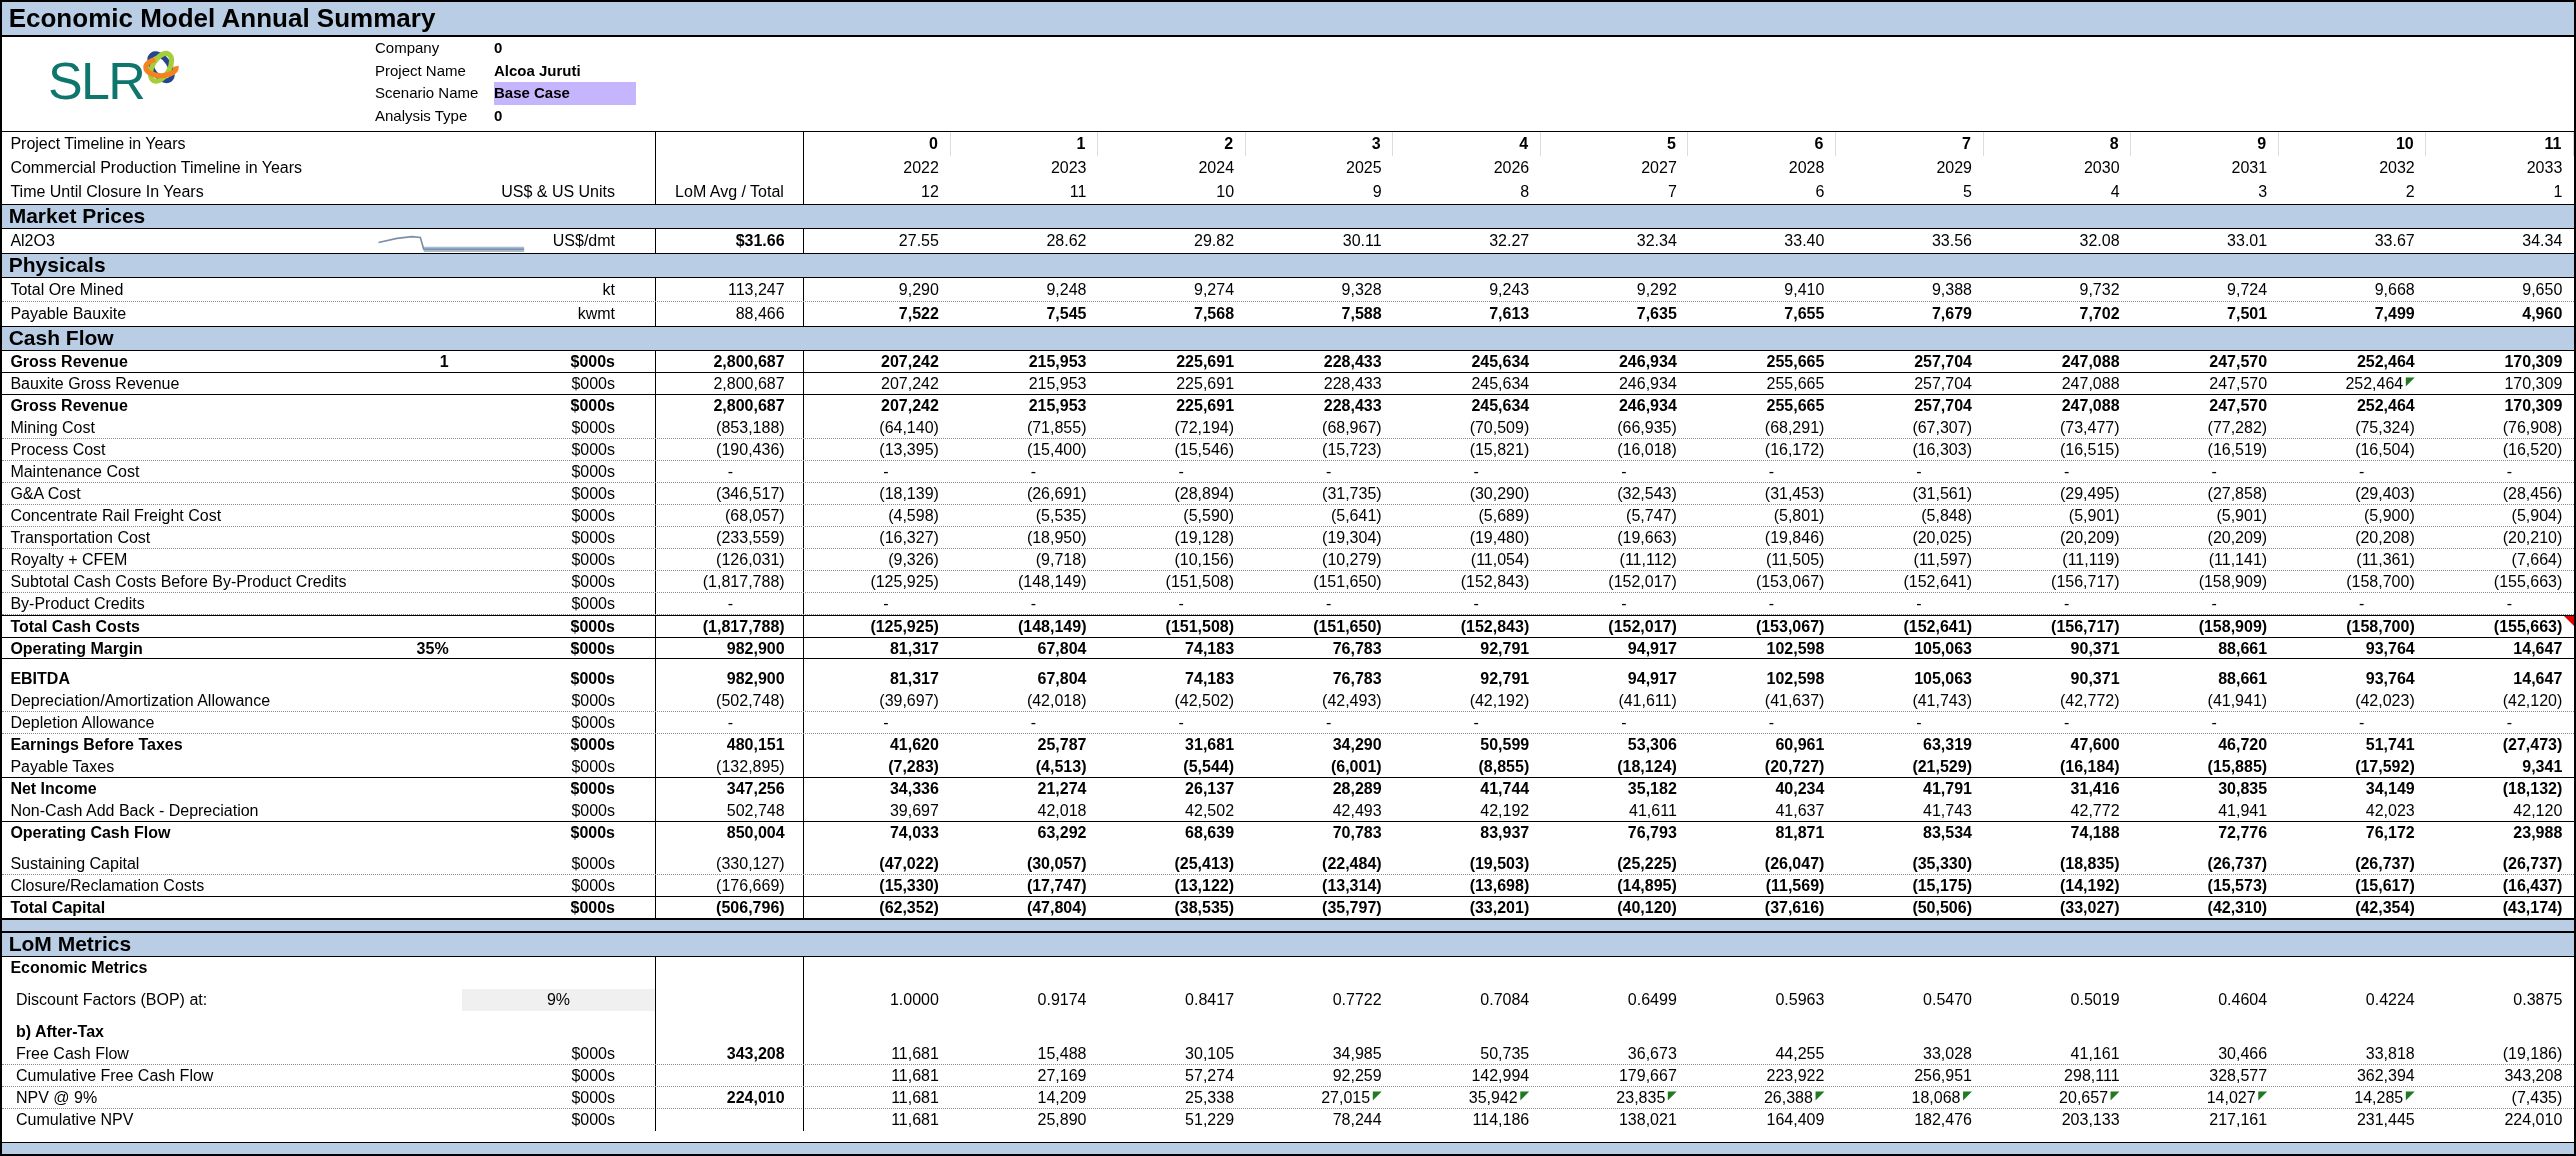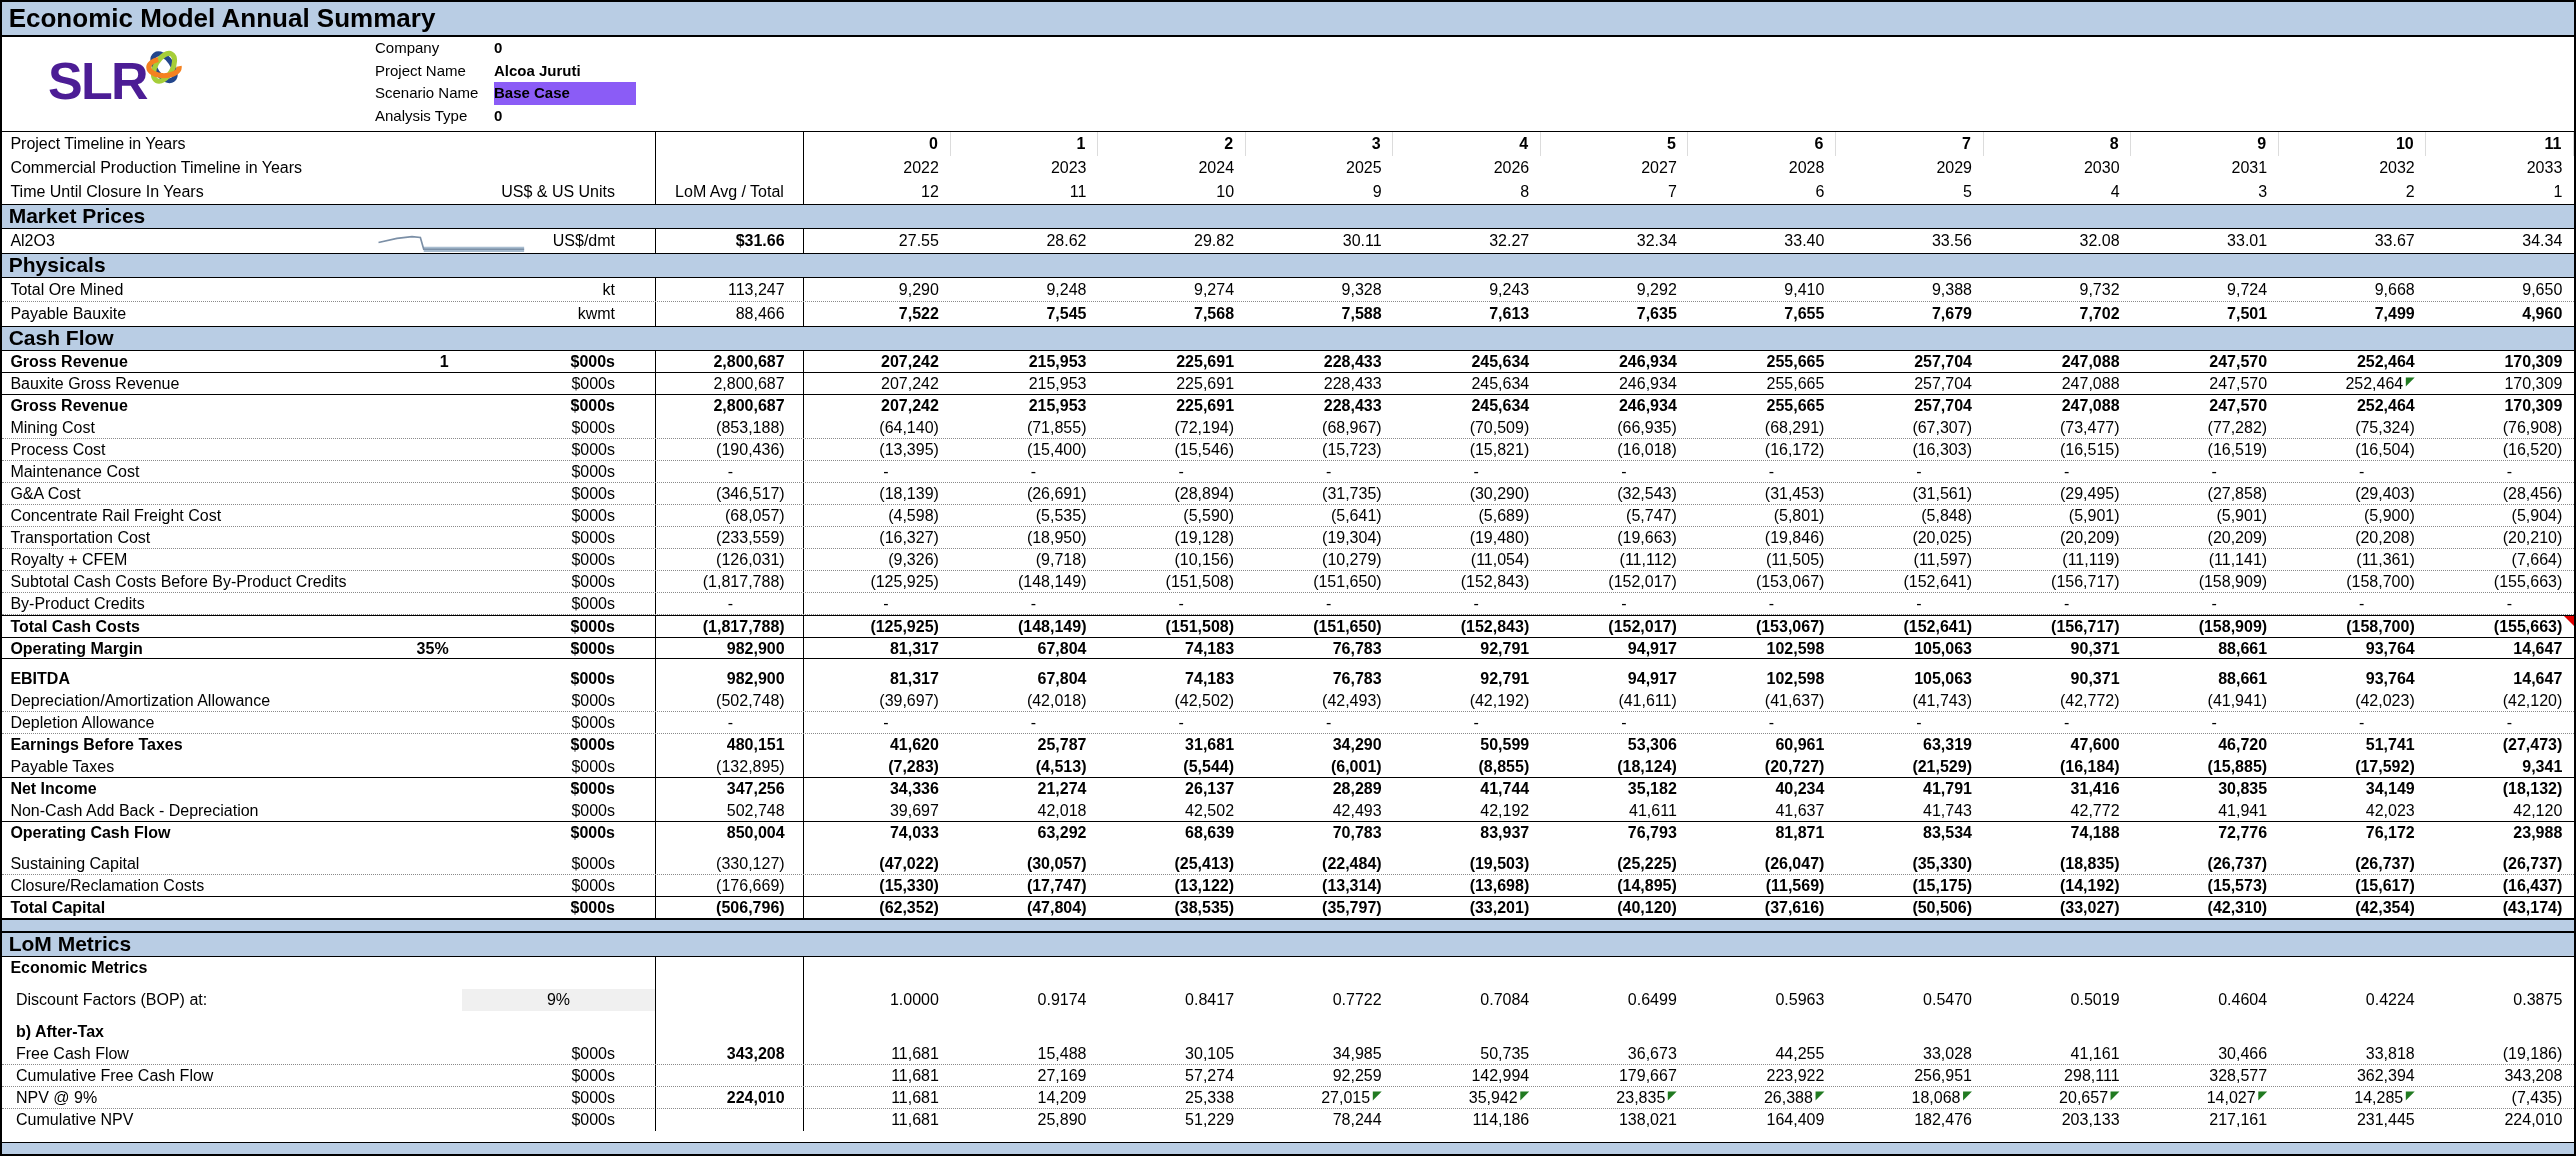--- a/index.html
+++ b/index.html
@@ -4,27 +4,27 @@
 <style>
   html,body{margin:0;padding:0;background:#fff;}
   *{box-sizing:border-box;}
   body{font-family:"Liberation Sans","DejaVu Sans",sans-serif;color:#000;}
   .sheet{width:2576px;height:1156px;border:2.5px solid #000;display:flex;flex-direction:column;background:#fff;overflow:hidden;}
 
   .titlebar{height:35px;background:#b9cde4;border-bottom:2.5px solid #000;font-weight:bold;font-size:26px;line-height:33px;padding-left:6.7px;flex:0 0 auto;}
 
   .header-block{height:95px;border-bottom:1.7px solid #000;position:relative;flex:0 0 auto;background:#fff;}
   .logo{position:absolute;left:46px;top:8.4px;display:flex;align-items:flex-start;}
-  .logo-text{font-size:52px;font-weight:bold;color:#4c1d95;letter-spacing:-1.7px;line-height:72px;}
+  .logo-text{font-size:52px;font-weight:normal;color:#0f766e;letter-spacing:-1.7px;line-height:72px;}
   .logo-swirl{margin-left:-5px;margin-top:1.7px;}
   .info{position:absolute;left:373px;top:0;font-size:15px;}
   .irow{height:22.6px;line-height:22.6px;display:flex;}
   .ilab{width:119px;}
   .ival{font-weight:bold;}
-  .ival.shaded{background:#8b5cf6;min-width:142px;padding-right:5px;}
+  .ival.shaded{background:#c4b5fd;min-width:142px;padding-right:5px;}
 
   .row{display:grid;grid-template-columns:368px 92px 193px 148px repeat(12,1fr);height:22px;line-height:21px;font-size:16px;position:relative;flex:0 0 auto;}
   .row.h29{height:24px;line-height:23.4px;}
   .cl{padding-left:8.4px;white-space:nowrap;overflow:hidden;}
   .cx{text-align:right;padding-right:13.4px;white-space:nowrap;}
   .cu{text-align:right;padding-right:40px;white-space:nowrap;}
   .cm{text-align:right;padding-right:18.4px;border-left:1.7px solid #000;white-space:nowrap;}
   .cv{text-align:right;padding-right:11.7px;white-space:nowrap;}
   .cv.v0{border-left:1.7px solid #000;}
   .b{font-weight:bold;}

